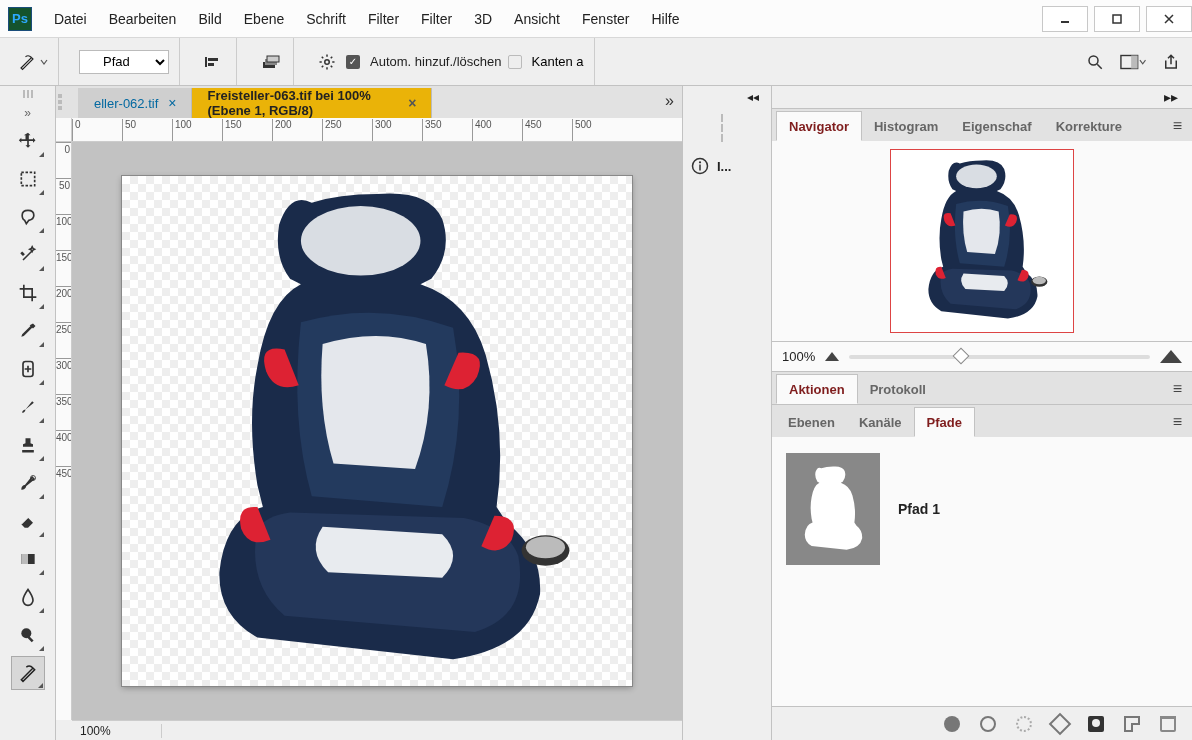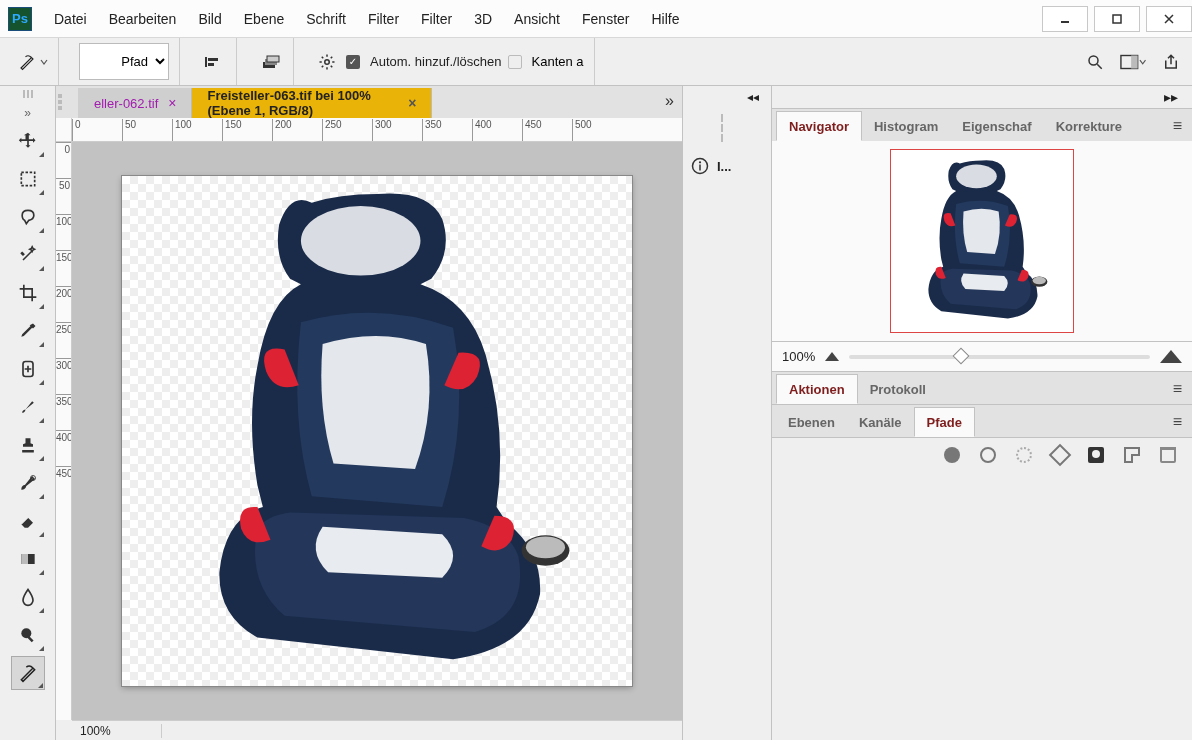--- a/index.html
+++ b/index.html
@@ -12,21 +12,21 @@
 #titlebar .menu span { padding:4px 10px; font-size:14px; cursor:default; }
 #titlebar .winctl { margin-left:auto; display:flex; }
 #titlebar .winctl div { width:46px; height:26px; border:1px solid #c8c8c8; margin-left:6px; display:flex; align-items:center; justify-content:center; background:#fff; }
 #titlebar .winctl svg { width:12px; height:12px; }
 
 
 #optbar { height:48px; background:#efefef; border-bottom:1px solid #c2c2c2; display:flex; align-items:center; padding:0 8px; gap:10px; font-size:13px; }
 #optbar .grp { display:flex; align-items:center; gap:6px; height:100%; padding:0 10px; border-right:1px solid #ccc; }
 #optbar .grp:last-child { border-right:none; }
 #optbar .tool-icn { display:flex; align-items:center; gap:4px; }
-#optbar select.pfad { height:37px; width:90px; border:1px solid #bbb; background:#fff; font-size:13px; padding:0 4px;text-align:right;}
+#optbar select.pfad { height:24px; width:90px; border:1px solid #bbb; background:#fff; font-size:13px; padding:0 19px;}
 .btn { height:24px; padding:0 12px; border:1px solid #bbb; background:#fff; font-size:13px; display:inline-flex; align-items:center; color:#888; }
 .ibtn { width:26px; height:24px; display:inline-flex; align-items:center; justify-content:center; }
 .chk { width:14px; height:14px; background:#555; border-radius:2px; display:inline-flex; align-items:center; justify-content:center; color:#fff; font-size:10px; margin-right:4px;}
 .chk.off { background:#eee; border:1px solid #bbb; }
 #optbar .rgt { margin-left:auto; display:flex; align-items:center; gap:12px; }
 
 
 #main { display:flex; height:calc(100% - 38px - 48px); }
 
 
@@ -39,21 +39,21 @@
 #tools .tri { position:absolute; right:1px; bottom:1px; width:0;height:0;border-left:5px solid transparent; border-bottom:5px solid #555; }
 
 
 #doccol { flex:1; display:flex; flex-direction:column; background:#efefef; min-width:0;}
 #tabbar { height:32px; background:#e2e2e2; display:flex; align-items:flex-end; position:relative; }
 #tabbar .dots{width:14px;display:flex;flex-direction:column;gap:2px;align-self:center;margin:0 6px 0 2px;}
 #tabbar .dots i{width:4px;height:4px;background:#bbb;}
 .tab { height:30px; padding:0 14px 0 16px; display:flex; align-items:center; gap:10px; font-size:13px; background:#cfcfcf; border-right:1px solid #bbb; max-width:240px; overflow:hidden;}
 .tab.active { background:#eab308; font-weight:700; }
 .tab .x { font-size:14px; color:#555;}
-.tab.inactive span{ color:#a21caf;}
+.tab.inactive span{ color:#0369a1;}
 #tabbar .more { position:absolute; right:8px; top:6px; font-size:16px; color:#333;}
 #docwrap { flex:1; position:relative; background:#efefef; overflow:hidden;}
 #ruler-h { position:absolute; left:16px; top:0; right:0; height:24px; background:#fafafa; border-bottom:1px solid #ccc; display:flex; align-items:flex-end; font-size:10px; color:#555; overflow:hidden;}
 #ruler-h .tick { width:50px; flex:0 0 50px; border-left:1px solid #999; padding-left:2px; height:22px;}
 #ruler-v { position:absolute; left:0; top:24px; bottom:20px; width:16px; background:#fafafa; border-right:1px solid #ccc; font-size:10px; color:#555; overflow:hidden;}
 #ruler-v .tick { height:36px; border-top:1px solid #999; padding-top:1px; writing-mode:horizontal-tb; text-align:right; padding-right:1px;}
 #ruler-origin { position:absolute; left:0; top:0; width:16px; height:24px; background:#fafafa; border-right:1px solid #ccc; border-bottom:1px solid #ccc;}
 #canvas-area { position:absolute; left:16px; top:24px; right:0; bottom:20px; background:#c2c2c2; display:flex; align-items:center; justify-content:center; }
 #canvas { width:510px; height:510px; background:#fff; box-shadow:0 0 0 1px #888,0 2px 6px rgba(0,0,0,.3); position:relative;
  background-image:
@@ -464,20 +464,30 @@
       <div class="pbody" id="hist-body"></div>
     </div>
 
     <div class="panel" style="flex:1">
       <div class="ptabs">
         <div class="ptab">Ebenen</div>
         <div class="ptab">Kanäle</div>
         <div class="ptab active">Pfade</div>
         <div class="menu">≡</div>
       </div>
+      <div class="pbody" id="path-body">
+        <div class="path-item">
+          <div class="pthumb">
+              <svg viewBox="0 0 360 460">
+                <use href="#carseat-mask"></use>
+              </svg>
+            </div>
+          <div class="pname">Pfad 1</div>
+        </div>
+      </div>
       <div id="path-foot">
         <div class="ic circle-f"></div>
         <div class="ic circle-o"></div>
         <div class="ic dotted"></div>
         <div class="ic diamond"></div>
         <div class="ic mask"></div>
         <div class="ic new"></div>
         <div class="ic trash"></div>
       </div>
     </div>

